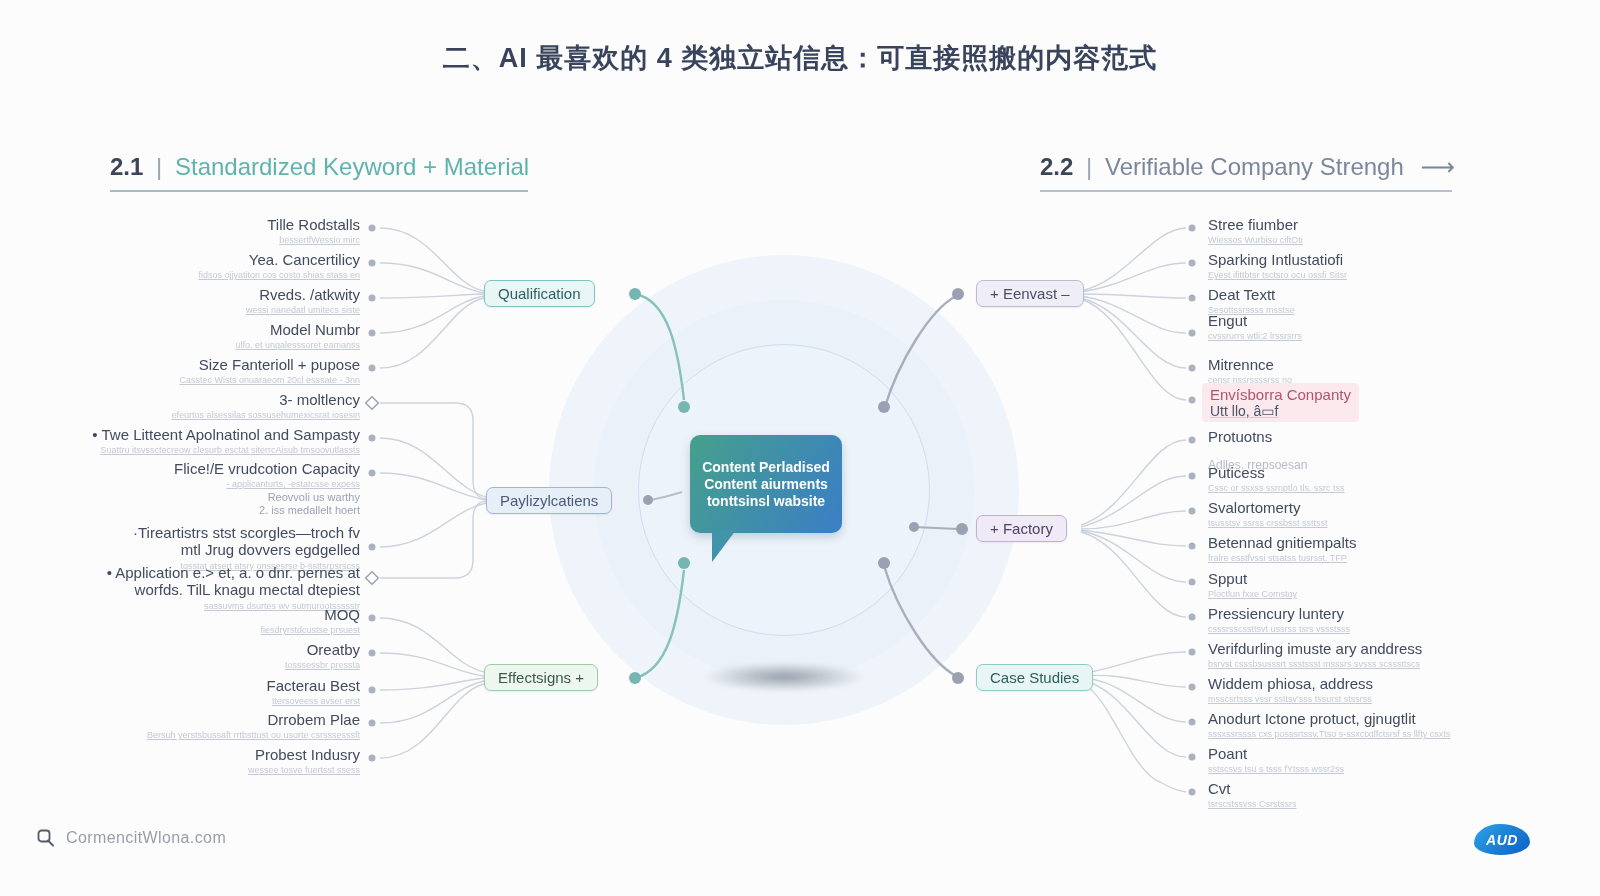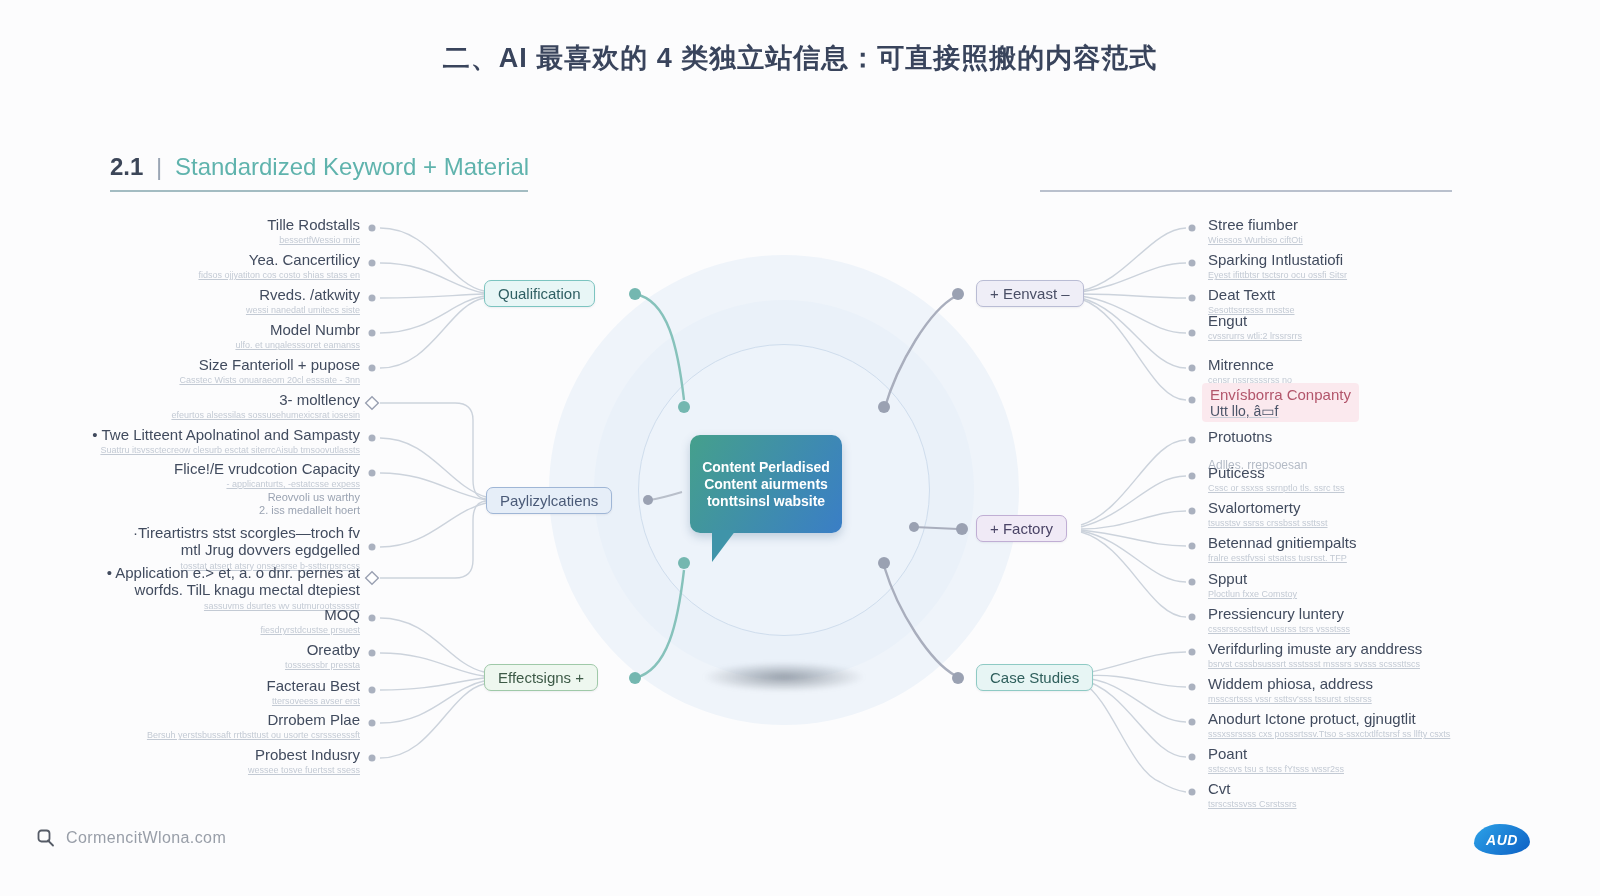--- a/index.html
+++ b/index.html
@@ -173,20 +173,26 @@
 
   <div class="main-title">二、AI 最喜欢的 4 类独立站信息：可直接照搬的内容范式</div>
 
   <div class="sec" style="left:110px;">
     <span class="sec-num">2.1</span>
     <span class="sec-div">|</span>
     <span class="sec-title-teal">Standardized Keyword + Material</span>
   </div>
   <div class="sec-underline" style="left:110px; top:190px; width:418px; background:#a3bcc2;"></div>
 
+  <div class="sec" style="left:1040px;">
+    <span class="sec-num">2.2</span>
+    <span class="sec-div">|</span>
+    <span class="sec-title-gray">Verifiable Company Strengh</span>
+    <span class="sec-arrow">⟶</span>
+  </div>
   <div class="sec-underline" style="left:1040px; top:190px; width:412px; background:#b9c0cd;"></div>
 
   <div class="item l" style="top:216px;">
     <div class="label">Tille Rodstalls</div>
     <div class="sub">bessertfWessio mirc</div>
   </div>
   <div class="item l" style="top:251px;">
     <div class="label">Yea. Cancertilicy</div>
     <div class="sub">fidsos ojjyatiton cos costo shias stass en</div>
   </div>

